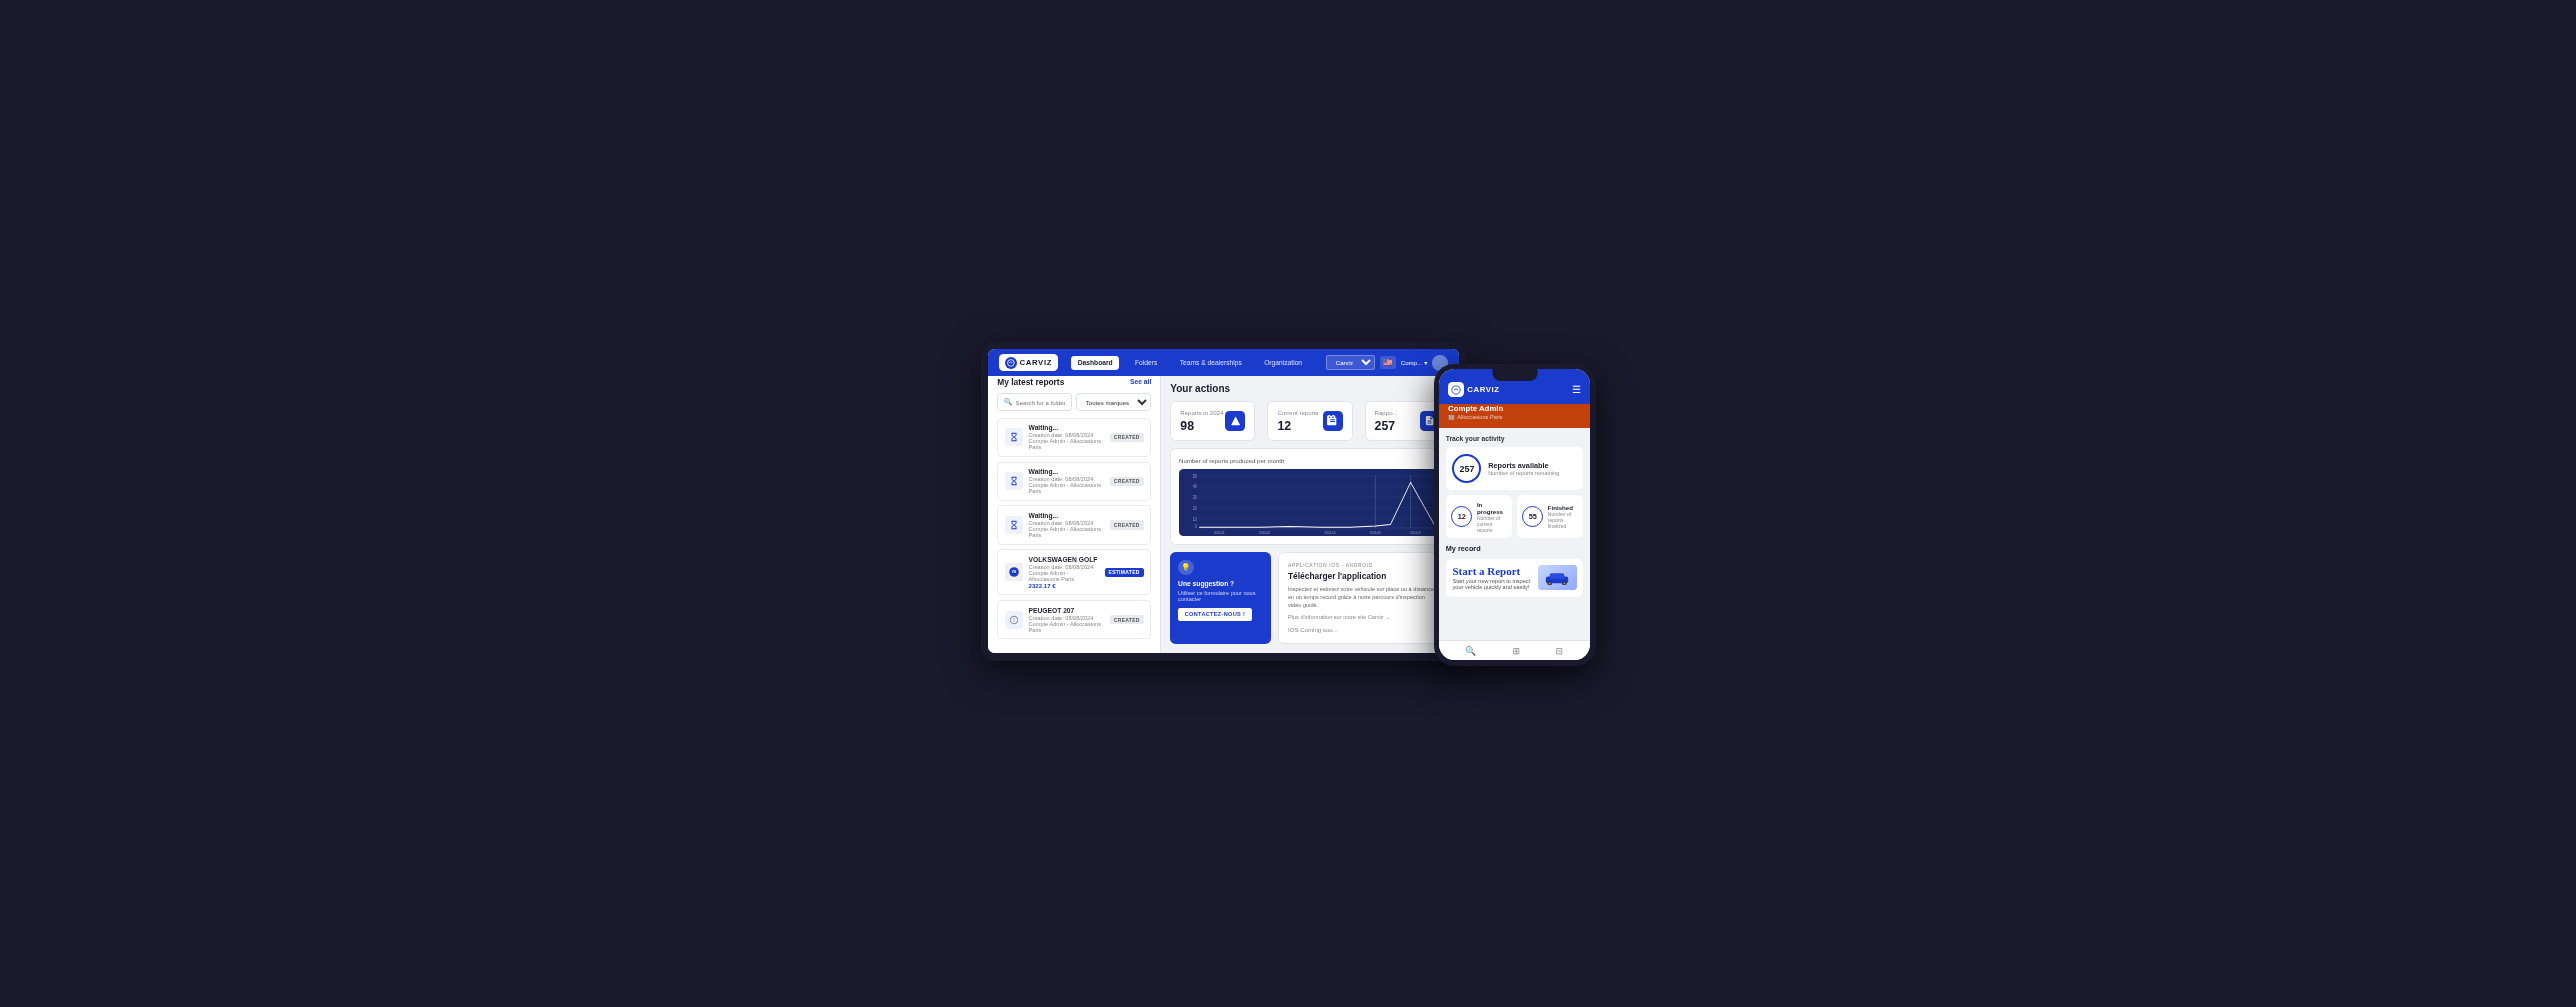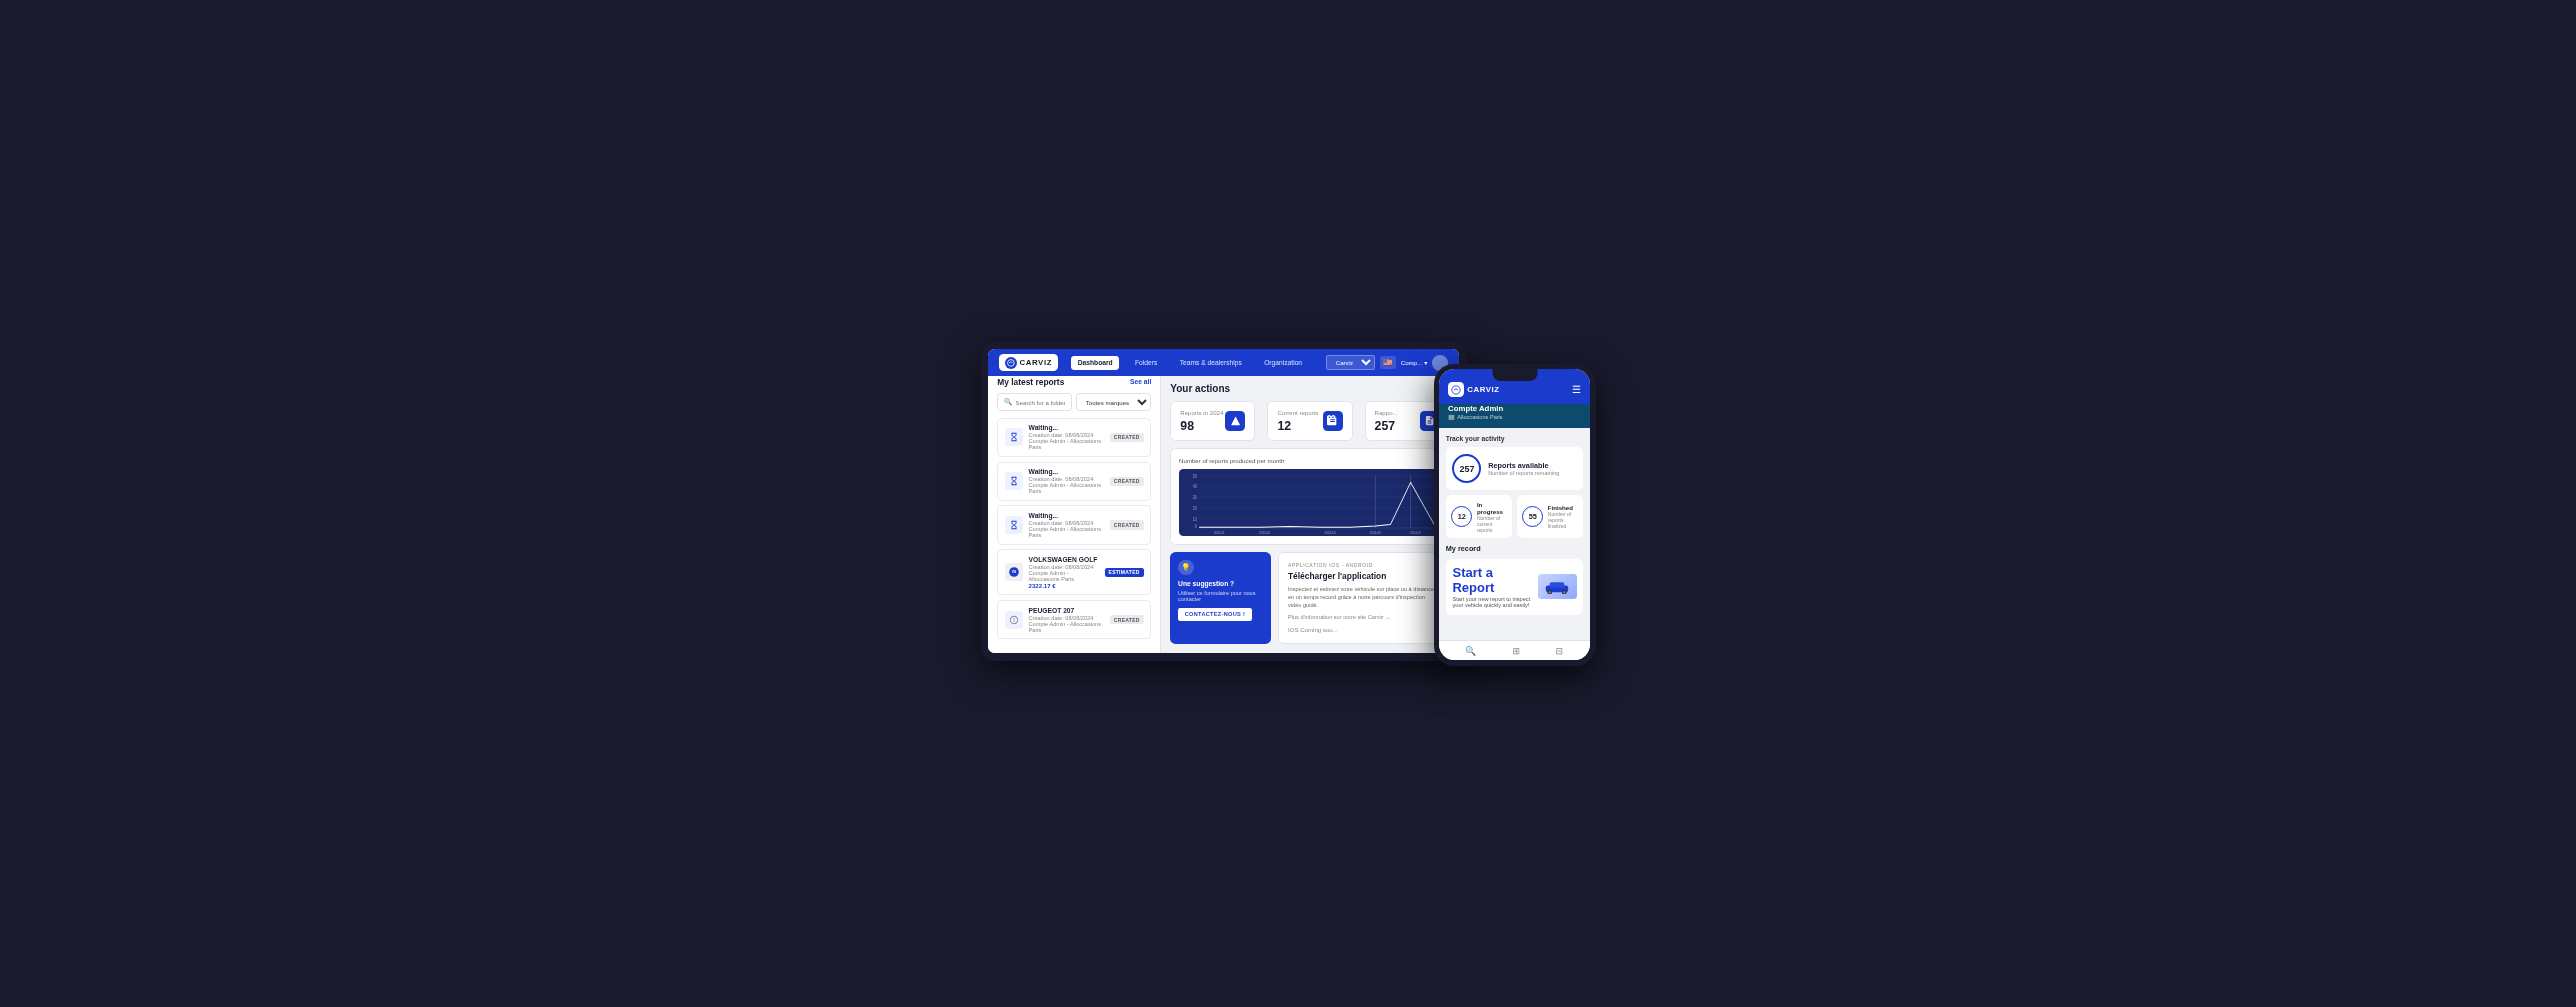--- a/index.html
+++ b/index.html
@@ -528,21 +528,21 @@
       justify-content: center;
     }
 
     .hamburger {
       color: white;
       font-size: 10px;
       cursor: pointer;
     }
 
     .phone-user-bar {
-      background: #0c4a6e;
+      background: #c2410c;
       padding: 0 9px 7.8px;
     }
 
     .phone-username {
       font-size: 7.8px;
       font-weight: 700;
       color: white;
     }
 
     .phone-dealer {
@@ -652,23 +652,24 @@
     .start-report-card {
       background: white;
       border-radius: 5.6px;
       padding: 6.7px;
       display: flex;
       align-items: center;
       gap: 5.6px;
     }
 
     .start-report-info .sr-title {
-      font-size: 13px;
+      font-size: 11px;
       font-weight: 700;
       color: #1a3bcc;
+      font-family: Liberation Serif, serif;
     }
 
     .start-report-info .sr-sub {
       font-size: 5.6px;
       color: #555;
       margin-top: 1.1px;
     }
 
     .car-thumb {
       width: 39px;

